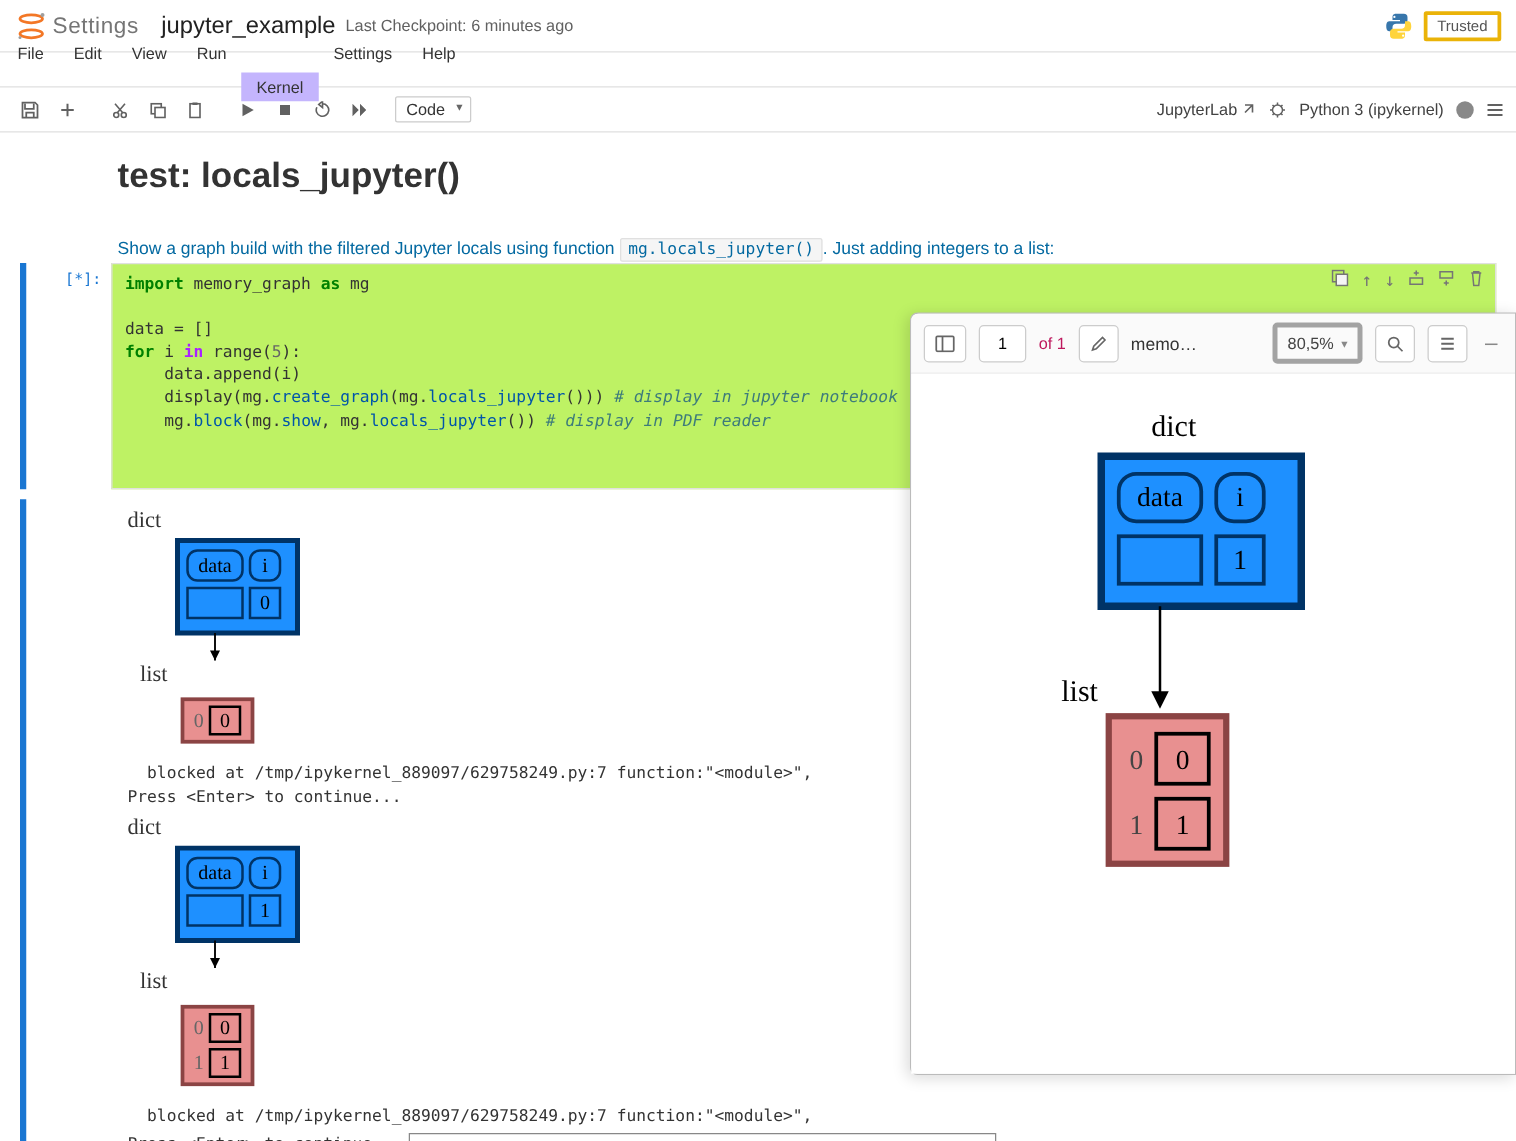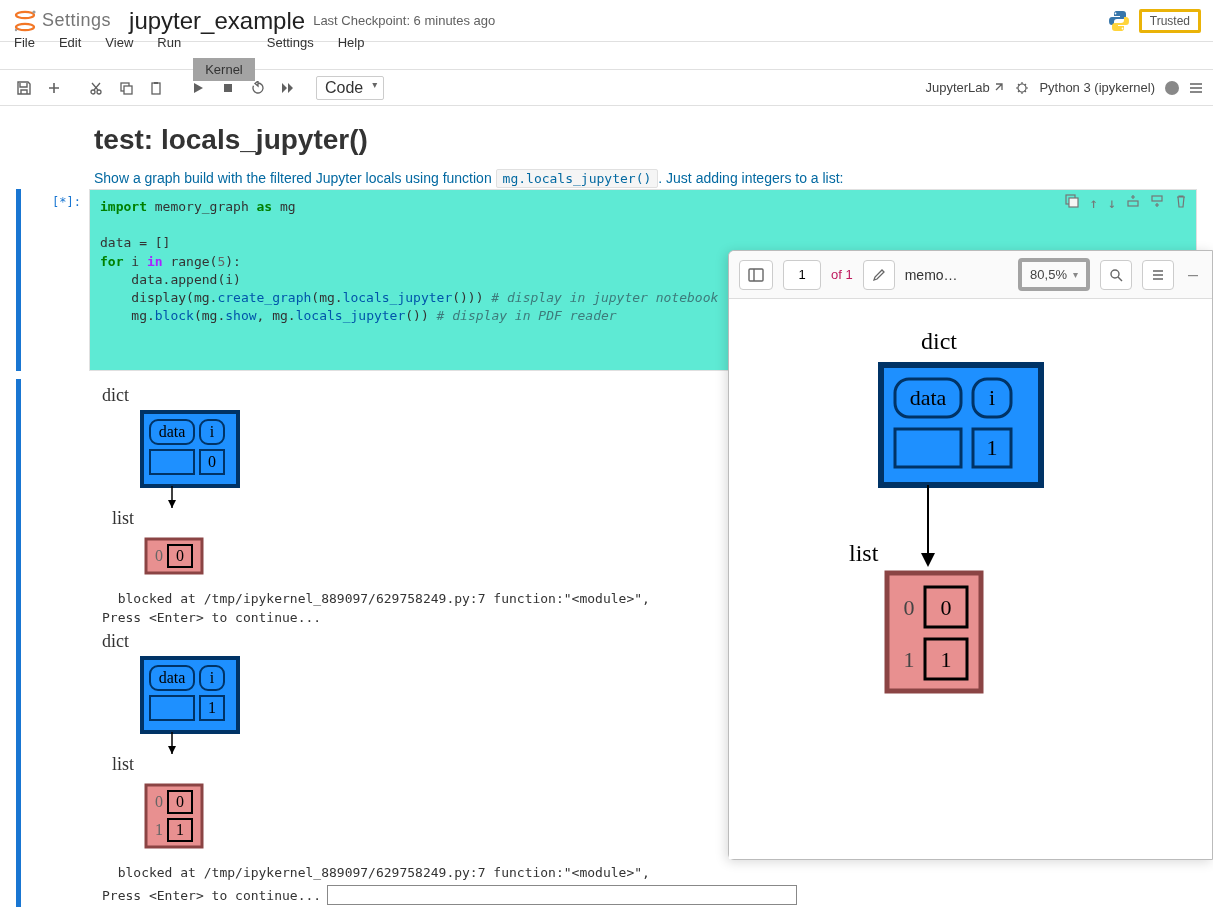--- a/index.html
+++ b/index.html
@@ -2,49 +2,49 @@
 <html><head>
 <meta charset="utf-8">
 <style>
 * { box-sizing: border-box; margin: 0; padding: 0; }
 body { font-family: -apple-system, BlinkMacSystemFont, "Segoe UI", Helvetica, Arial, sans-serif; font-size: 13px; color: #333; background: #fff; width: 1213px; height: 913px; overflow: hidden; position: relative; }
 
 
 .header { display: flex; align-items: center; height: 42px; padding: 0 12px; border-bottom: 1px solid #e0e0e0; }
 .logo { display: flex; align-items: center; margin-right: 10px; }
 .app-name { font-size: 18px; color: #757575; letter-spacing: 0.5px; margin-left: 4px; }
-.notebook-name { font-size: 24px; color: #212121; margin-left: 8px; }
+.notebook-name { font-size: 19px; color: #212121; margin-left: 8px; }
 .checkpoint { font-size: 13px; color: #616161; margin-left: 8px; }
 .header-right { margin-left: auto; display: flex; align-items: center; gap: 8px; }
 .trusted { border: 3px solid #eab308; padding: 2px 8px; font-size: 12px; color: #555; border-radius: 2px; }
 
 
 .menubar { display: flex; align-items: center; height: 28px; padding: 0 2px; border-bottom: 1px solid #e0e0e0; }
 .menubar-item { padding: 4px 12px; font-size: 13px; color: #333; cursor: pointer; }
-.menubar-item.active { background: #a3a3a3; margin-top: 27px; }
+.menubar-item.active { background: #c4b5fd; margin-top: 27px; }
 
 
 .toolbar { display: flex; align-items: center; height: 36px; padding: 0 10px; border-bottom: 1px solid #e0e0e0; gap: 2px; }
 .tb-btn { width: 28px; height: 26px; display: flex; align-items: center; justify-content: center; cursor: pointer; border-radius: 2px; color: #616161; }
 .tb-sep { width: 10px; }
-.cell-type { border: 1px solid #ccc; padding: 2px 20px 2px 8px; font-size: 16px; position: relative; border-radius: 2px; }
+.cell-type { border: 1px solid #ccc; padding: 2px 20px 2px 8px; font-size: 13px; position: relative; border-radius: 2px; }
 .cell-type::after { content: "▾"; position: absolute; right: 6px; font-size: 10px; color: #666; }
 .toolbar-right { margin-left: auto; display: flex; align-items: center; gap: 10px; font-size: 13px; color: #424242; }
 .kernel-ind { width: 14px; height: 14px; border-radius: 50%; background: #888; }
 
 
 .notebook { padding: 18px 16px 0 16px; height: calc(100% - 106px); overflow: auto; }
-.nb-heading { font-size: 28px; font-weight: 600; margin-left: 78px; margin-bottom: 12px; }
+.nb-heading { font-size: 28px; font-weight: 600; margin-left: 78px; margin-bottom: 32px; }
 .nb-para { font-size: 14px; color: #0369a1; margin-left: 78px; line-height: 1.5; }
 .nb-para code { background: #f5f5f5; border: 1px solid #e0e0e0; padding: 1px 6px; font-family: "DejaVu Sans Mono", Menlo, Consolas, monospace; font-size: 13px; border-radius: 2px; }
 
 .cell { display: flex; position: relative; margin-bottom: 8px; }
 .cell-bar { width: 5px; background: #1976d2; margin-right: 8px; align-self: stretch; }
 .prompt { width: 60px; text-align: right; padding: 6px 8px 0 0; font-family: "DejaVu Sans Mono", monospace; font-size: 12px; color: #1976d2; flex-shrink: 0; }
-.cell-input { flex: 1; background: #5eead4; border: 1px solid #e0e0e0; padding: 8px 10px; font-family: "DejaVu Sans Mono", Menlo, Consolas, monospace; font-size: 13px; line-height: 1.4; white-space: pre; overflow-x: auto; position: relative; }
+.cell-input { flex: 1; background: #bef264; border: 1px solid #e0e0e0; padding: 8px 10px; font-family: "DejaVu Sans Mono", Menlo, Consolas, monospace; font-size: 13px; line-height: 1.4; white-space: pre; overflow-x: auto; position: relative; }
 .cell-toolbar { position: absolute; top: 4px; right: 8px; display: flex; gap: 10px; color: #757575; }
 .cell-toolbar span { cursor: pointer; font-size: 14px; }
 
 .kw { color: #008000; font-weight: bold; }
 .op { color: #aa22ff; font-weight: bold; }
 .as { color: #008000; font-weight: bold; }
 .num { color: #666666; }
 .fn { color: #0055aa; }
 .cm { color: #3d7b7b; font-style: italic; }
 .output-area { flex: 1; margin-left: 73px; }

